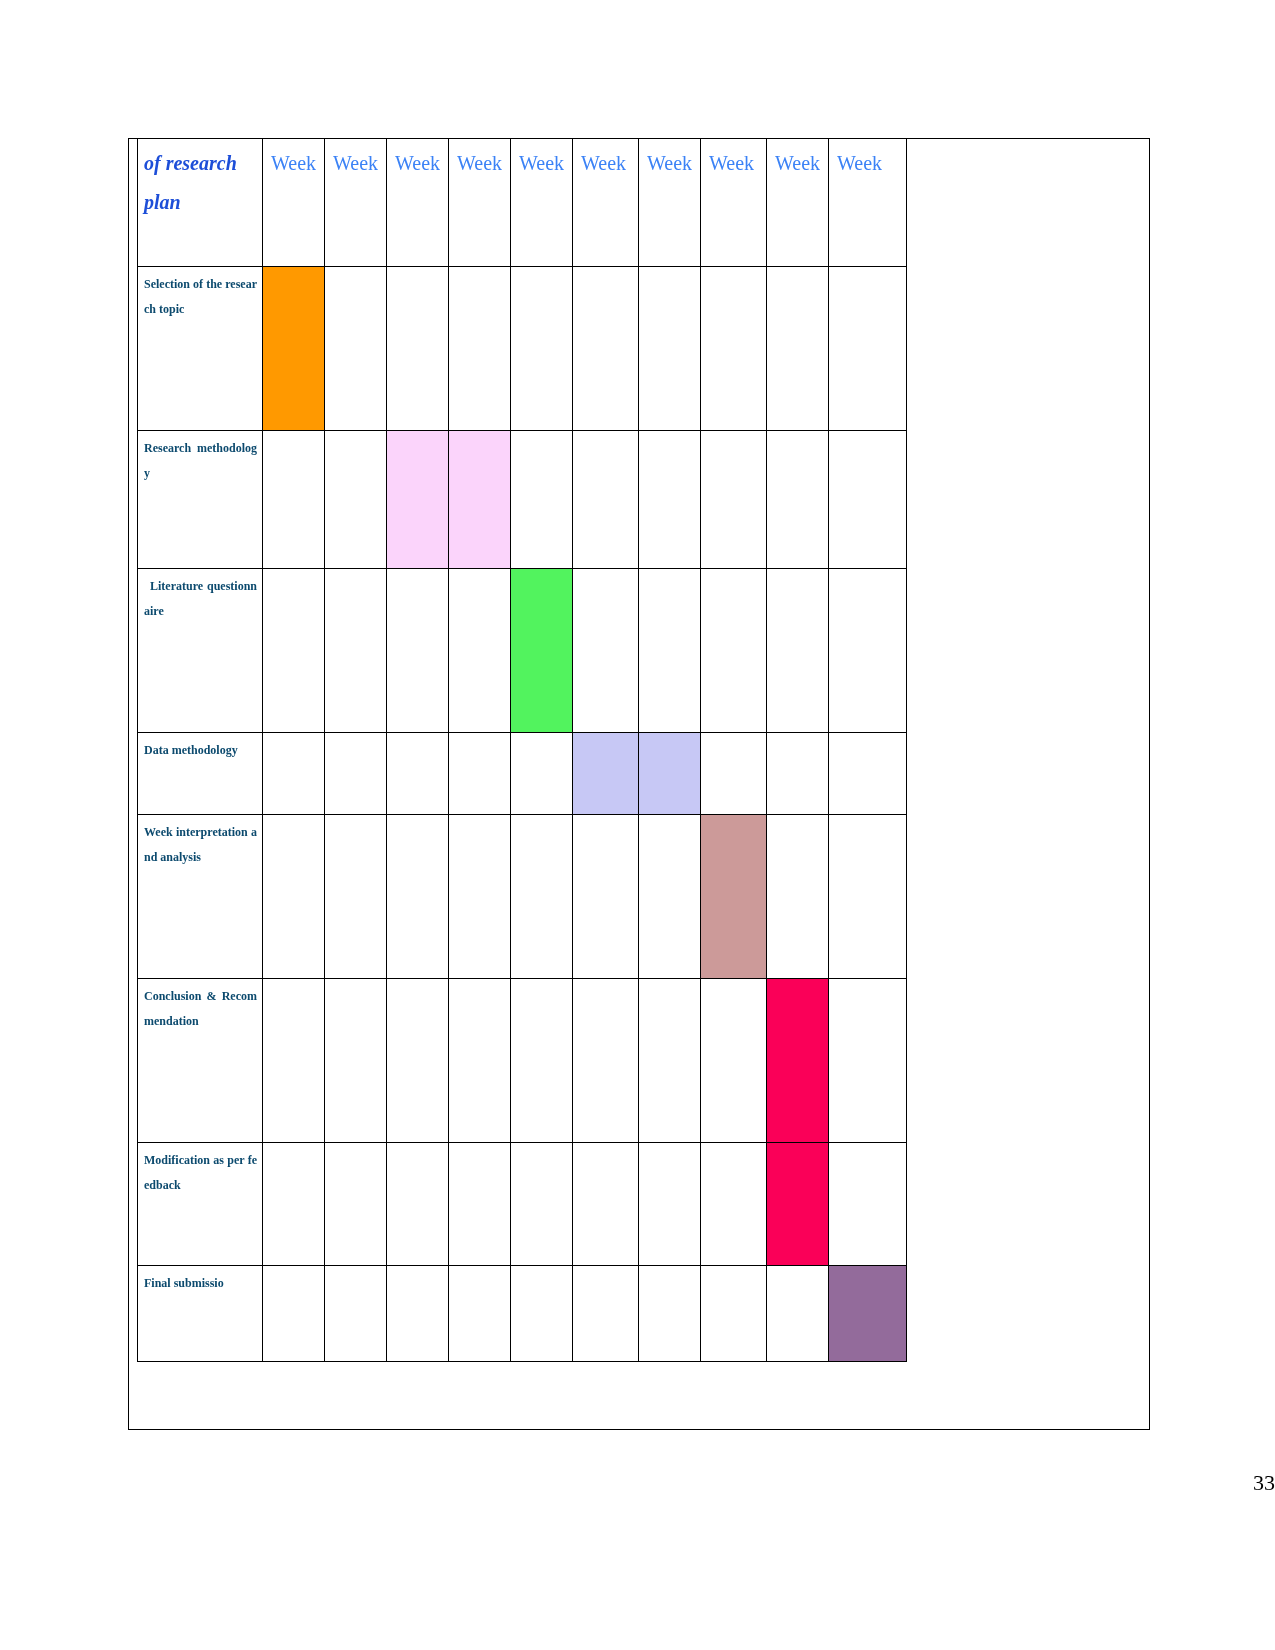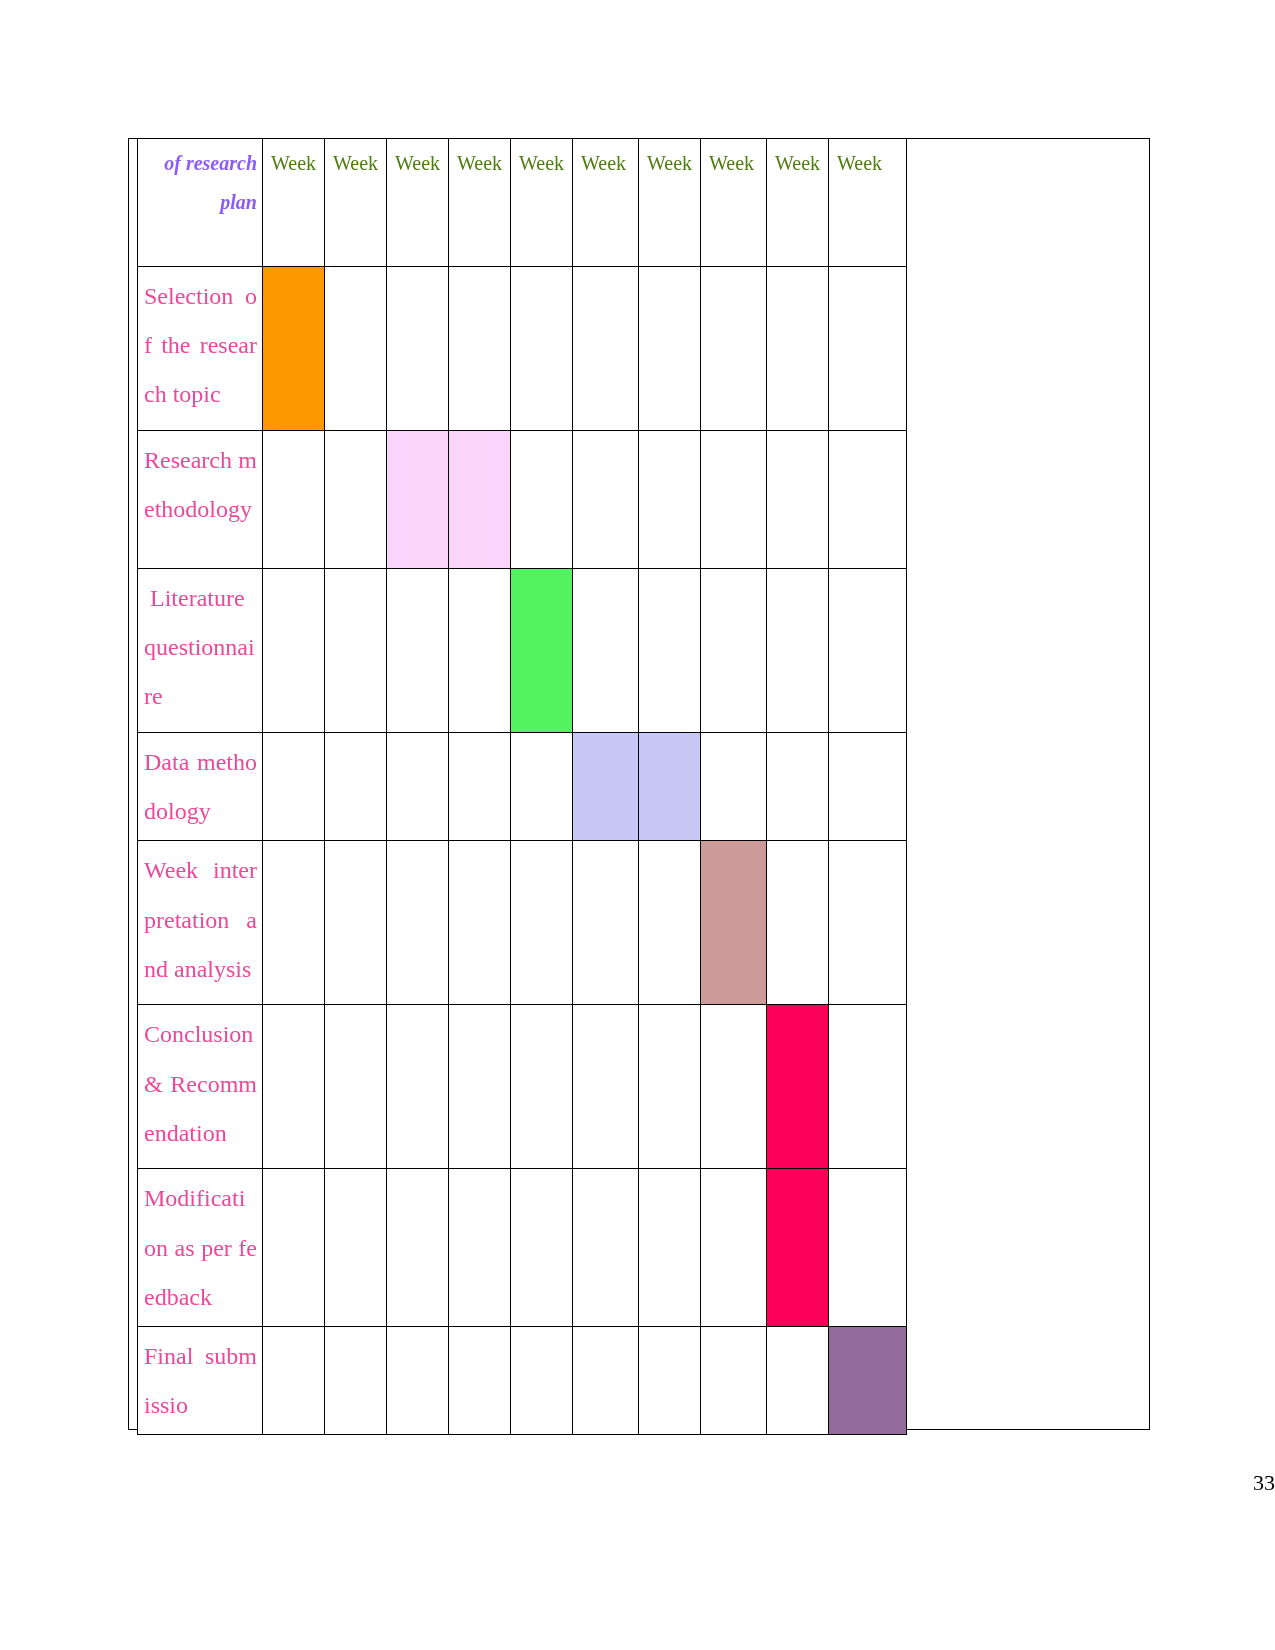--- a/index.html
+++ b/index.html
@@ -52,42 +52,42 @@
   
   col.c-task { width: 125px; }
   col.c-wk   { width: 62px; }
   col.c-wk-wide { width: 66px; }
   col.c-wk-last { width: 78px; }
 
   
   .hdr-task {
     font-style: italic;
     font-weight: bold;
-    color: #8b5cf6;
-    text-align: right;
+    color: #1d4ed8;
+    text-align: left;
     font-size: 20px;
     line-height: 1.95;
     padding-top: 5px !important;
   }
   .hdr-week {
-    color: #4d7c0f;
+    color: #3b82f6;
     font-weight: normal;
     font-style: normal;
     font-size: 20px;
     line-height: 1.95;
     text-align: left;
     padding-left: 8px !important;
     padding-top: 5px !important;
   }
 
   
   .task {
-    color: #ec4899;
-    font-weight: normal;
-    font-size: 24px;
+    color: #0c4a6e;
+    font-weight: bold;
+    font-size: 12px;
     line-height: 2.05;
     text-align: justify;
     text-justify: inter-word;
     hyphens: none;
     word-break: break-all;
     padding-top: 5px !important;
   }
   .task.lead-space { text-indent: 6px; }
 
   

